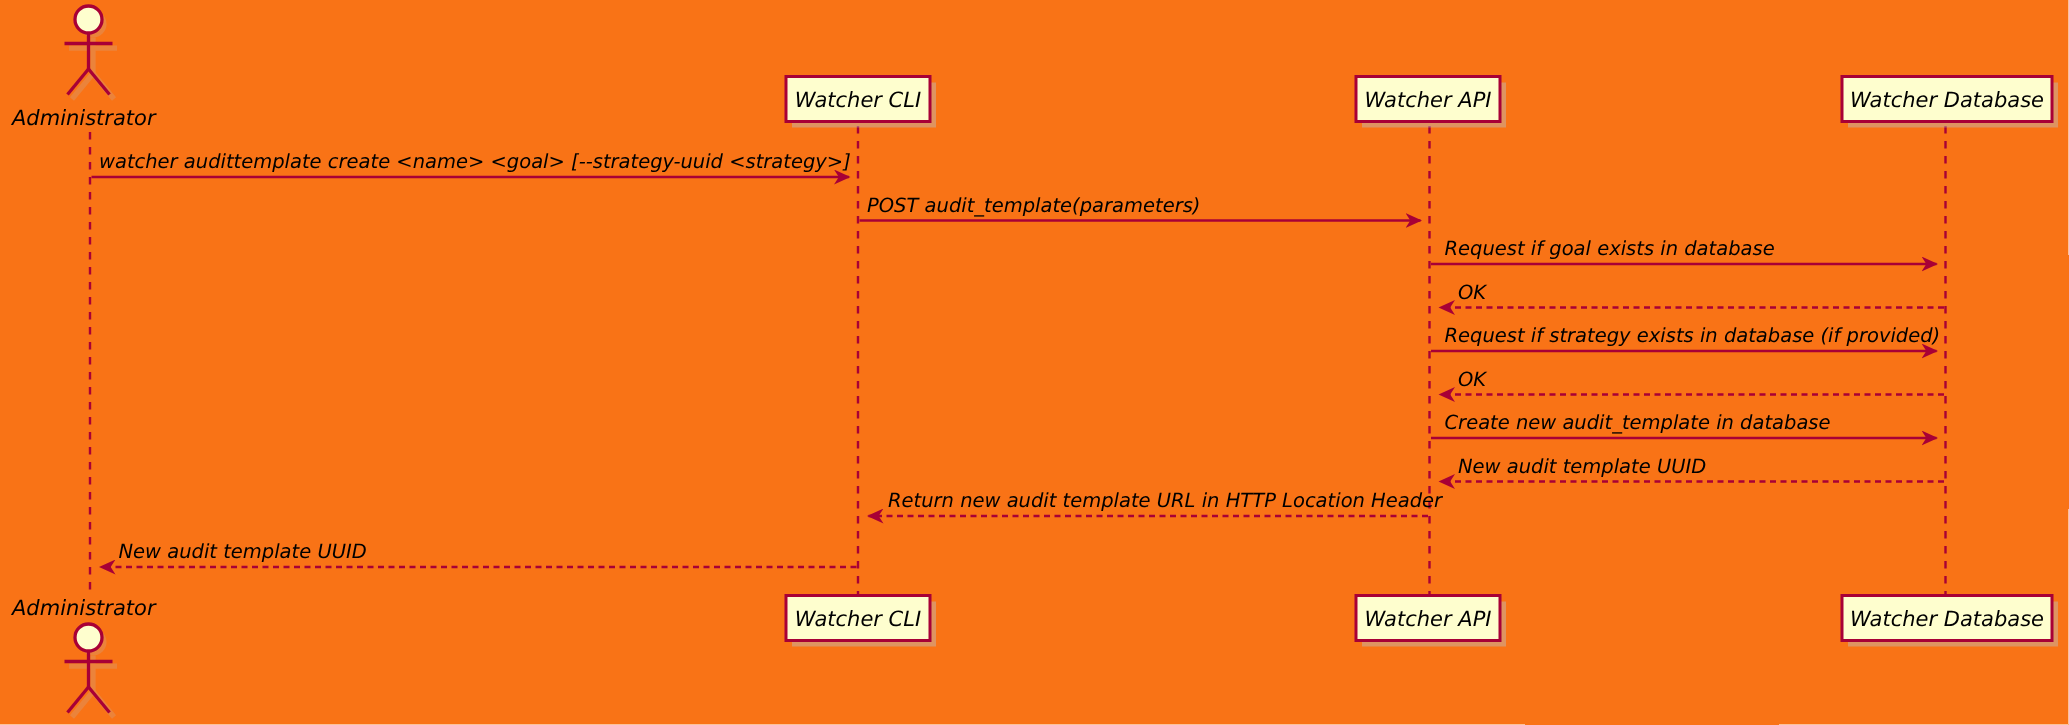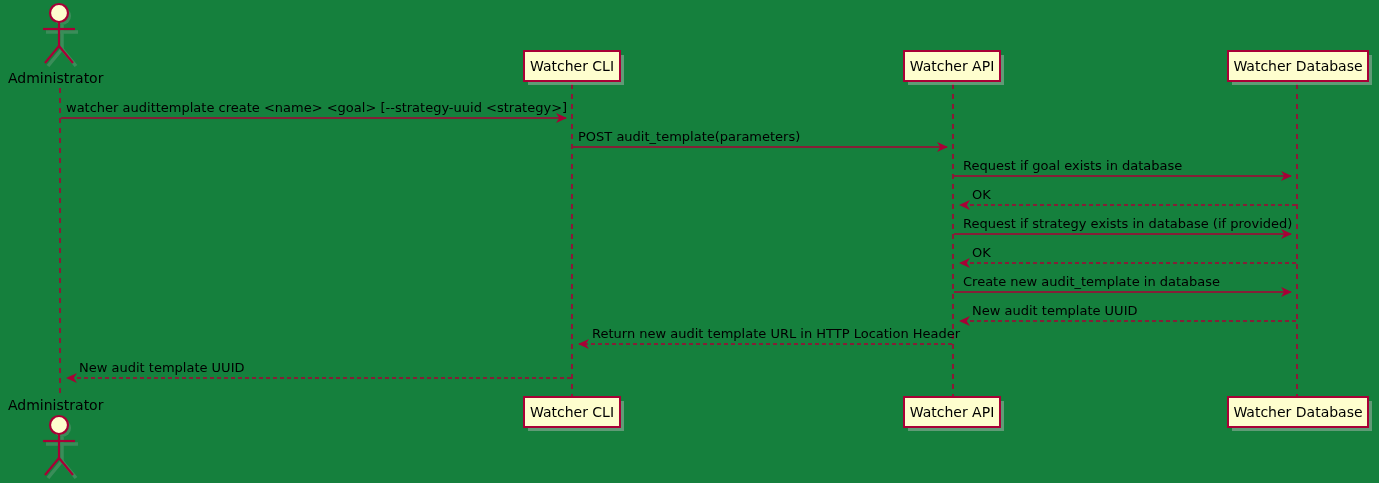--- a/index.html
+++ b/index.html
@@ -8,22 +8,23 @@
     background: #FFFFFF;
   }
   body {
     font-family: "DejaVu Sans", sans-serif;
     -webkit-font-smoothing: antialiased;
   }
   #diagram-root {
     position: relative;
     width: 1379px;
     height: 483px;
-    background: #15803d;
+    background: #f97316;
     overflow: hidden;
+    font-style: italic;
   }
   #seq-svg {
     position: absolute;
     left: 0;
     top: 0;
     width: 1379px;
     height: 483px;
     display: block;
   }
   .msg-label {

